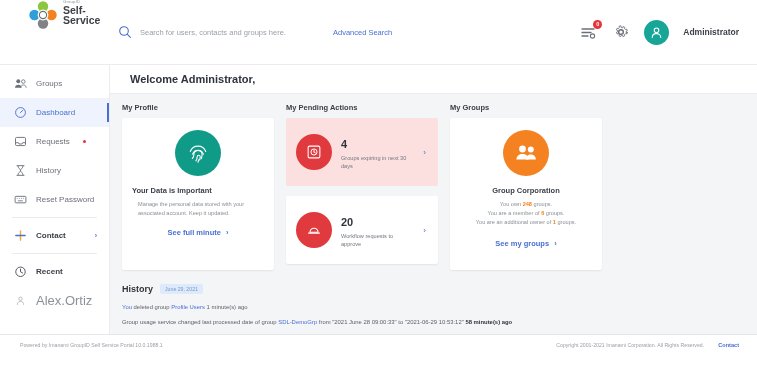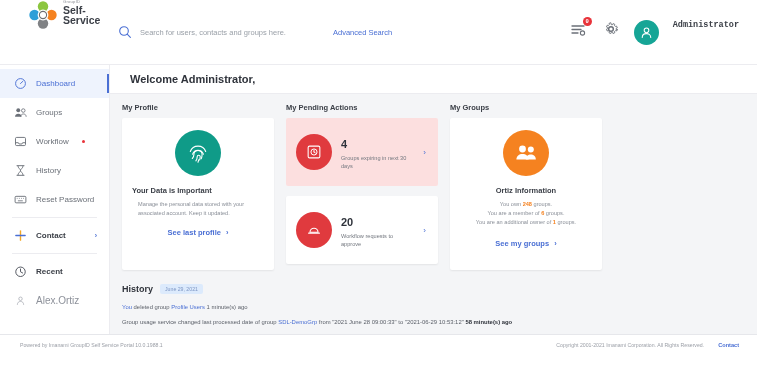--- a/index.html
+++ b/index.html
@@ -36,21 +36,21 @@
     width: 175px; background: transparent;
     font-family: "Liberation Sans", sans-serif;
   }
   .search-input::placeholder { color: #9aa0a8; }
   .adv-search {
     font-size: 7.5px; color: #4a6fd4; cursor: pointer; margin-left: 10px;
     white-space: nowrap;
   }
 
   .top-actions {
-    display: flex; gap: 14px; padding-right: 18px; font-family: Liberation Mono, monospace;
+    display: flex; align-items: center; gap: 14px; padding-right: 18px;
   }
   .icon-btn { position: relative; width: 18px; height: 18px; cursor: pointer; }
   .badge {
     position: absolute; top: -3px; right: -4px;
     min-width: 9px; height: 9px; padding: 0 1.5px;
     background: #e8333a; color: #fff; border-radius: 50%;
     font-size: 5.5px; line-height: 9px; text-align: center; font-weight: bold;
   }
   .avatar {
     width: 25px; height: 25px; border-radius: 50%;
@@ -76,21 +76,21 @@
     content: ''; position: absolute; right: 0; top: 5px;
     width: 2px; height: 19px; background: #4a6fd4;
   }
   .nav-item.bold { font-weight: bold; color: #3c4048; }
   .nav-dot {
     width: 3px; height: 3px; border-radius: 50%; background: #e8333a;
     margin-left: 4px;
   }
   .nav-chevron { margin-left: auto; margin-right: 12px; color:#4a6fd4; font-size: 7px; }
   .nav-sep { height: 1px; background: #ececf0; margin: 3px 12px; }
-  .nav-item.small { font-size: 10px; color: #8d919a; }
+  .nav-item.small { font-size: 13px; color: #8d919a; }
 
   
   .main {
     position: absolute; top: 65px; left: 110px; width: 647px; height: 269px;
     background: #f4f5f7; overflow: hidden;
   }
   .welcome {
     height: 29px; background: #ffffff; display: flex; align-items: center;
     padding-left: 20px; font-size: 11px; font-weight: bold; color: #2f333b;
     border-bottom: 1px solid #ececf0;
@@ -227,51 +227,51 @@
           <path d="M2.4 12.4c0-2.6 2.1-4.2 4.6-4.2s4.6 1.6 4.6 4.2" fill="none" stroke="#ffffff" stroke-width="1.1" stroke-linecap="round"></path>
         </svg>
       </span>
 
       <span class="user-name">Administrator</span>
     </div>
   </div>
 
   <div class="sidebar">
 
-    <div class="nav-item active">
-      <span class="nav-ico">
-        <svg width="13" height="13" viewBox="0 0 14 14">
-          <circle cx="7" cy="7" r="5.3" fill="none" stroke="#4a6fd4" stroke-width="1"></circle>
-          <line x1="7" y1="7" x2="9.6" y2="4.6" stroke="#4a6fd4" stroke-width="1" stroke-linecap="round"></line>
-        </svg>
-      </span>
-      <span>Dashboard</span>
-    </div>
-
     <div class="nav-item">
       <span class="nav-ico">
         <svg width="13" height="13" viewBox="0 0 14 14">
           <circle cx="4.6" cy="4.6" r="2.1" fill="#6b7078"></circle>
           <path d="M1.1 11.6c0-2 1.6-3.2 3.5-3.2s3.5 1.2 3.5 3.2z" fill="#6b7078"></path>
           <circle cx="10" cy="4.9" r="1.9" fill="none" stroke="#6b7078" stroke-width="0.9"></circle>
           <path d="M7.2 11.6c0-1.9 1.3-3 3-3s2.9 1.1 2.9 3" fill="none" stroke="#6b7078" stroke-width="0.9"></path>
         </svg>
       </span>
       <span>Groups</span>
     </div>
 
+    <div class="nav-item active">
+      <span class="nav-ico">
+        <svg width="13" height="13" viewBox="0 0 14 14">
+          <circle cx="7" cy="7" r="5.3" fill="none" stroke="#4a6fd4" stroke-width="1"></circle>
+          <line x1="7" y1="7" x2="9.6" y2="4.6" stroke="#4a6fd4" stroke-width="1" stroke-linecap="round"></line>
+        </svg>
+      </span>
+      <span>Dashboard</span>
+    </div>
+
 
     <div class="nav-item">
       <span class="nav-ico">
         <svg width="13" height="13" viewBox="0 0 14 14">
           <rect x="1.6" y="2.6" width="10.8" height="8.8" rx="1.3" fill="none" stroke="#6b7078" stroke-width="1"></rect>
           <path d="M1.6 8.3h3.1l.8 1.4h3l.8-1.4h3.1" fill="none" stroke="#6b7078" stroke-width="1"></path>
         </svg>
       </span>
-      <span>Workflow</span>
+      <span>Requests</span>
       <span class="nav-dot"></span>
     </div>
 
     <div class="nav-item">
       <span class="nav-ico">
         <svg width="13" height="13" viewBox="0 0 14 14">
           <line x1="3.2" y1="1.8" x2="10.8" y2="1.8" stroke="#6b7078" stroke-width="1" stroke-linecap="round"></line>
           <line x1="3.2" y1="12.2" x2="10.8" y2="12.2" stroke="#6b7078" stroke-width="1" stroke-linecap="round"></line>
           <path d="M4.2 1.8c0 2.6 2.8 3.6 2.8 5.2s-2.8 2.6-2.8 5.2" fill="none" stroke="#6b7078" stroke-width="1"></path>
           <path d="M9.8 1.8c0 2.6-2.8 3.6-2.8 5.2s2.8 2.6 2.8 5.2" fill="none" stroke="#6b7078" stroke-width="1"></path>
@@ -347,21 +347,21 @@
                   <path d="M6.6 13.3a5.7 5.7 0 0 1 10.8 0"></path>
                   <path d="M6.3 17.5c1-1 1.6-2.4 1.6-3.9a4.1 4.1 0 0 1 8.2 0c0 1.5-.3 2.9-.9 4.1"></path>
                   <path d="M9.9 19.9c.8-1.1 1.3-2.6 1.3-4.2a1.5 1.5 0 0 1 3 0c0 1.2-.2 2.3-.6 3.3"></path>
                   <path d="M12 21.3c.3-.8.5-1.7.6-2.6"></path>
                 </g>
               </svg>
             </div>
             <div class="card-h">Your Data is Important</div>
             <div class="card-p">Manage the personal data stored with your associated account. Keep it updated.</div>
             <div class="card-link">
-              <span>See last profile</span>
+              <span>See full minute</span>
               <span>›</span>
             </div>
           </div>
         </div>
 
         <div class="col">
           <div class="col-title">My Pending Actions</div>
 
           <div class="card pa-card pink">
             <span class="pa-ico">
@@ -398,21 +398,21 @@
           <div class="col-title">My Groups</div>
           <div class="card card-groups">
             <div class="circ orange">
               <svg width="26" height="26" viewBox="0 0 26 26">
                 <circle cx="9.5" cy="9" r="3.4" fill="#ffffff"></circle>
                 <path d="M3.4 19.4c0-3.5 2.8-5.5 6.1-5.5s6.1 2 6.1 5.5z" fill="#ffffff"></path>
                 <circle cx="17.8" cy="9.6" r="3" fill="#ffffff"></circle>
                 <path d="M12.8 19.4c0-3.1 2.3-4.8 5-4.8s5 1.7 5 4.8z" fill="#ffffff"></path>
               </svg>
             </div>
-            <div class="card-h">Ortiz Information</div>
+            <div class="card-h">Group Corporation</div>
             <div class="g-stat">
               <span>You own </span><b>248</b><span> groups.</span>
             </div>
             <div class="g-stat">
               <span>You are a member of </span><b>6</b><span> groups.</span>
             </div>
             <div class="g-stat">
               <span>You are an additional owner of </span><b>1</b><span> groups.</span>
             </div>
             <div class="card-link">

